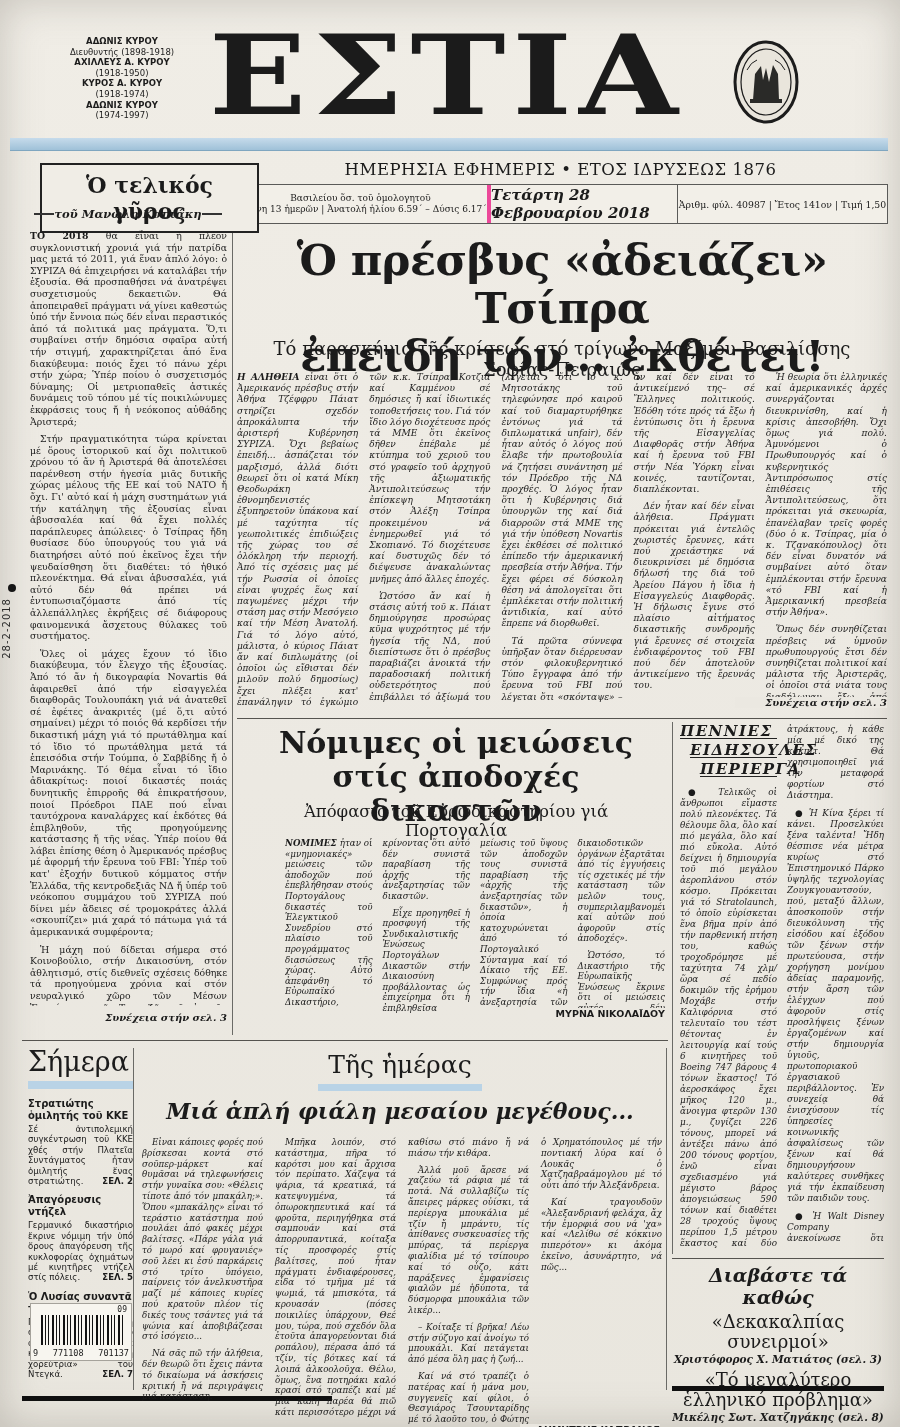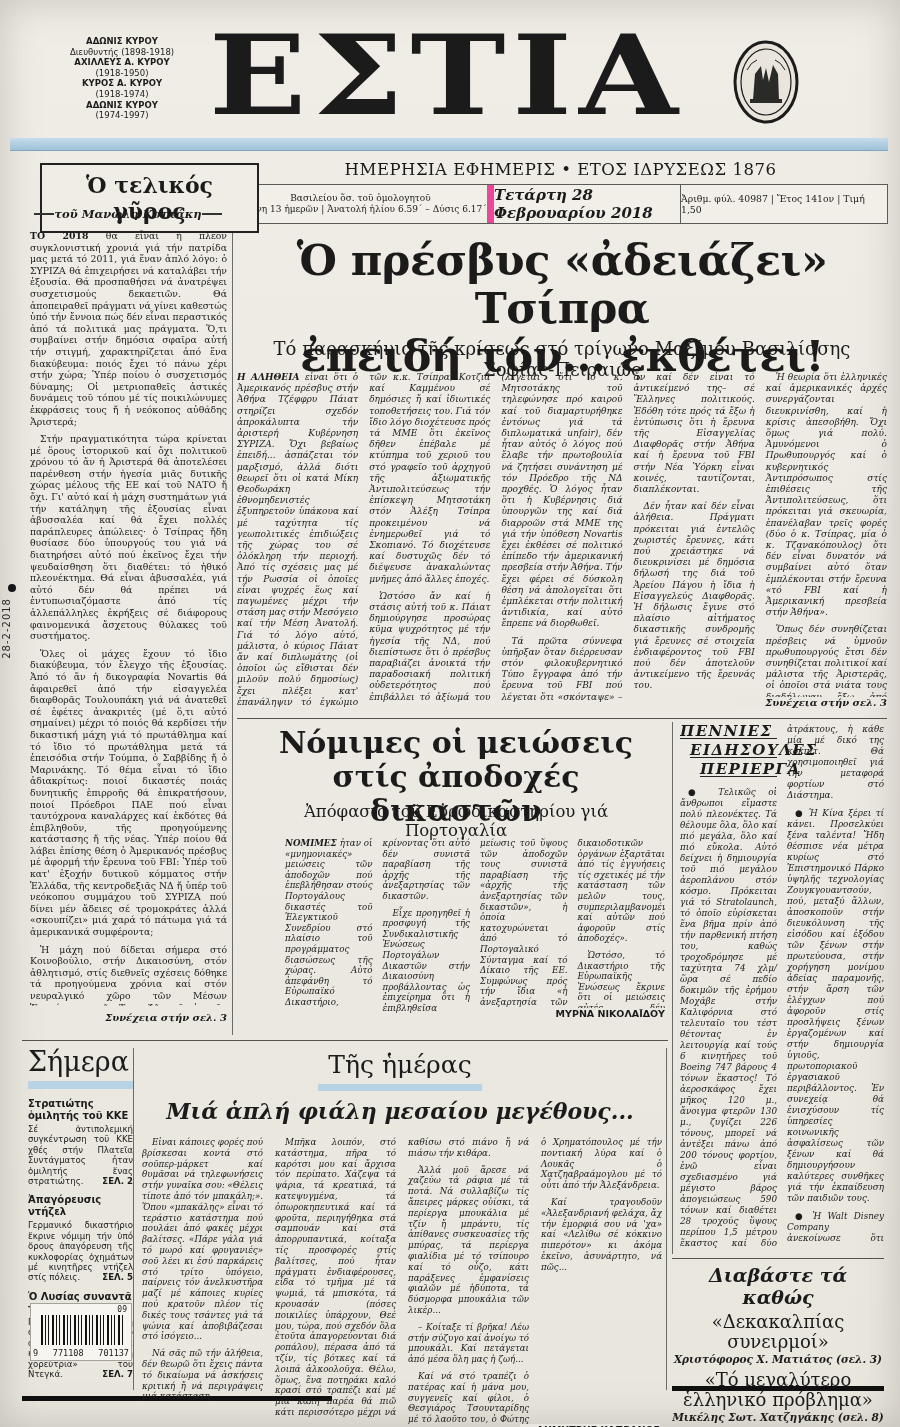--- a/index.html
+++ b/index.html
@@ -13,21 +13,21 @@
             font-family:"DejaVu Sans",sans-serif;font-size:8.5px;line-height:10.6px;}
   .founders p{margin:0;}
   .founders p:nth-child(odd){font-weight:bold;}
   .logo{left:172px;top:22px;width:550px;text-align:center;font-weight:bold;
         font-size:110px;line-height:108px;letter-spacing:6px;
         transform:scaleX(1.16);transform-origin:50% 50%;}
   .stripe{left:10px;top:138px;width:878px;height:12px;
           background:linear-gradient(180deg,#c6dbeb,#9fc1d8);border-bottom:1px solid #7fa6c0;}
   .tagline{left:233px;top:160px;width:655px;text-align:center;font-size:16.5px;letter-spacing:.5px;}
   .infobar{left:233px;top:184px;width:653px;height:38px;border:1px solid #5a5a58;display:flex;background:#f2efe8;}
-  .infobar .c1{flex:0 0 253px;border-right:7px solid #ec4899;display:flex;flex-direction:column;
+  .infobar .c1{flex:0 0 253px;border-right:4px solid #ec4899;display:flex;flex-direction:column;
                justify-content:center;text-align:center;font-size:9px;line-height:11.5px;}
   .infobar .c2{flex:0 0 186px;border-right:1px solid #5a5a58;display:flex;align-items:center;
                justify-content:center;font-size:15px;font-weight:bold;font-style:italic;}
   .infobar .c3{flex:1;display:flex;align-items:center;justify-content:center;font-size:9.3px;}
   
   .vrule{width:1px;background:#6a6a66;}
   .hrule{height:1px;background:#55534f;}
   .thick{height:5px;background:#101010;}
   
   .edge-dot{left:8px;top:584px;width:8px;height:8px;border-radius:50%;background:#151515;}

